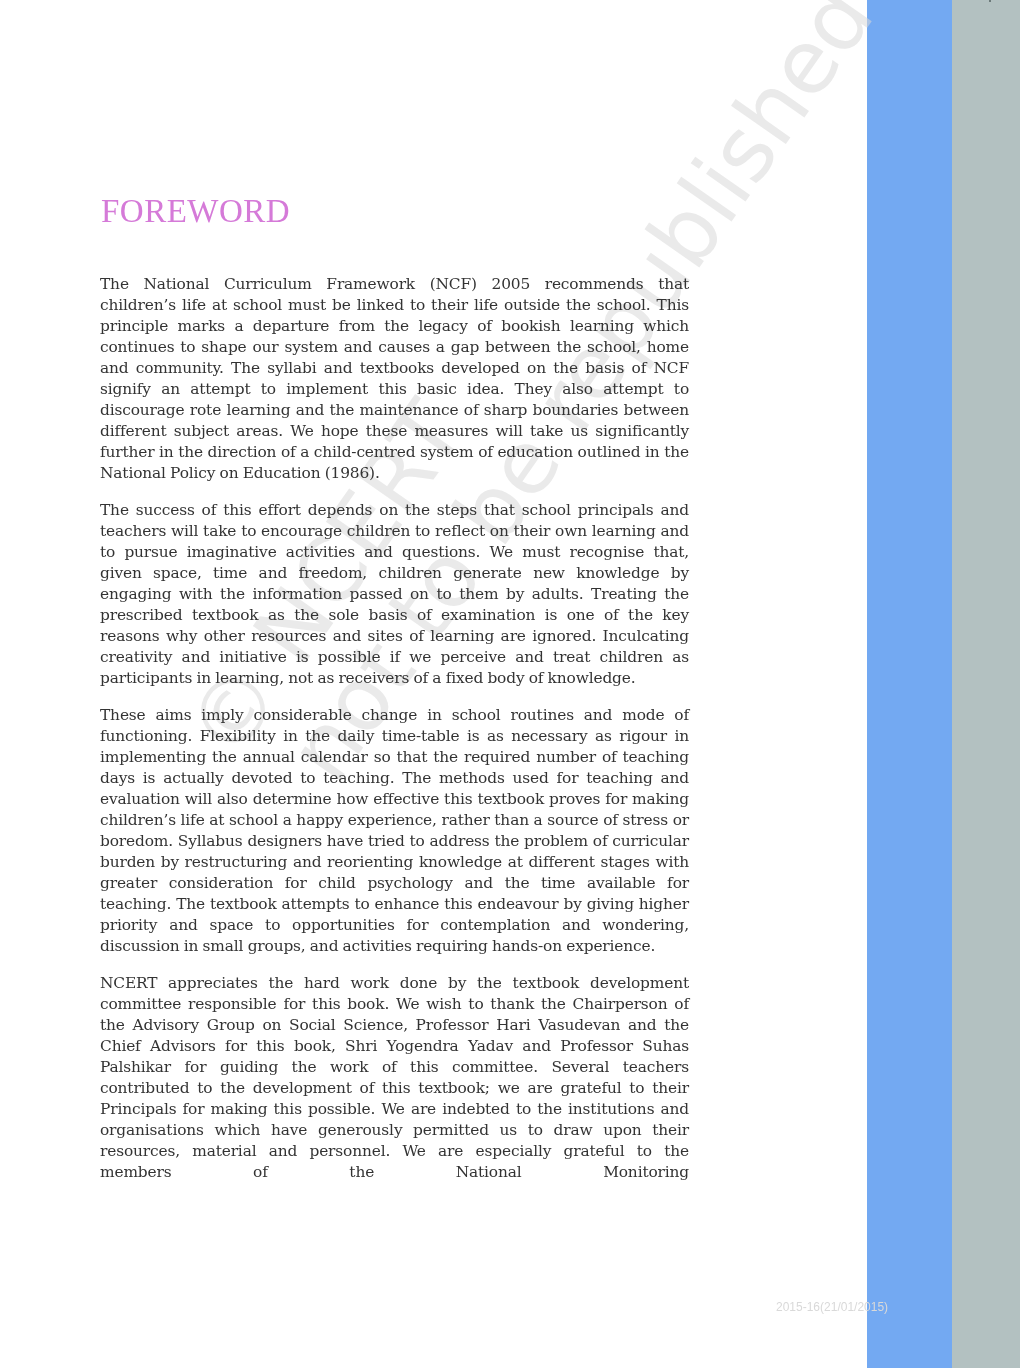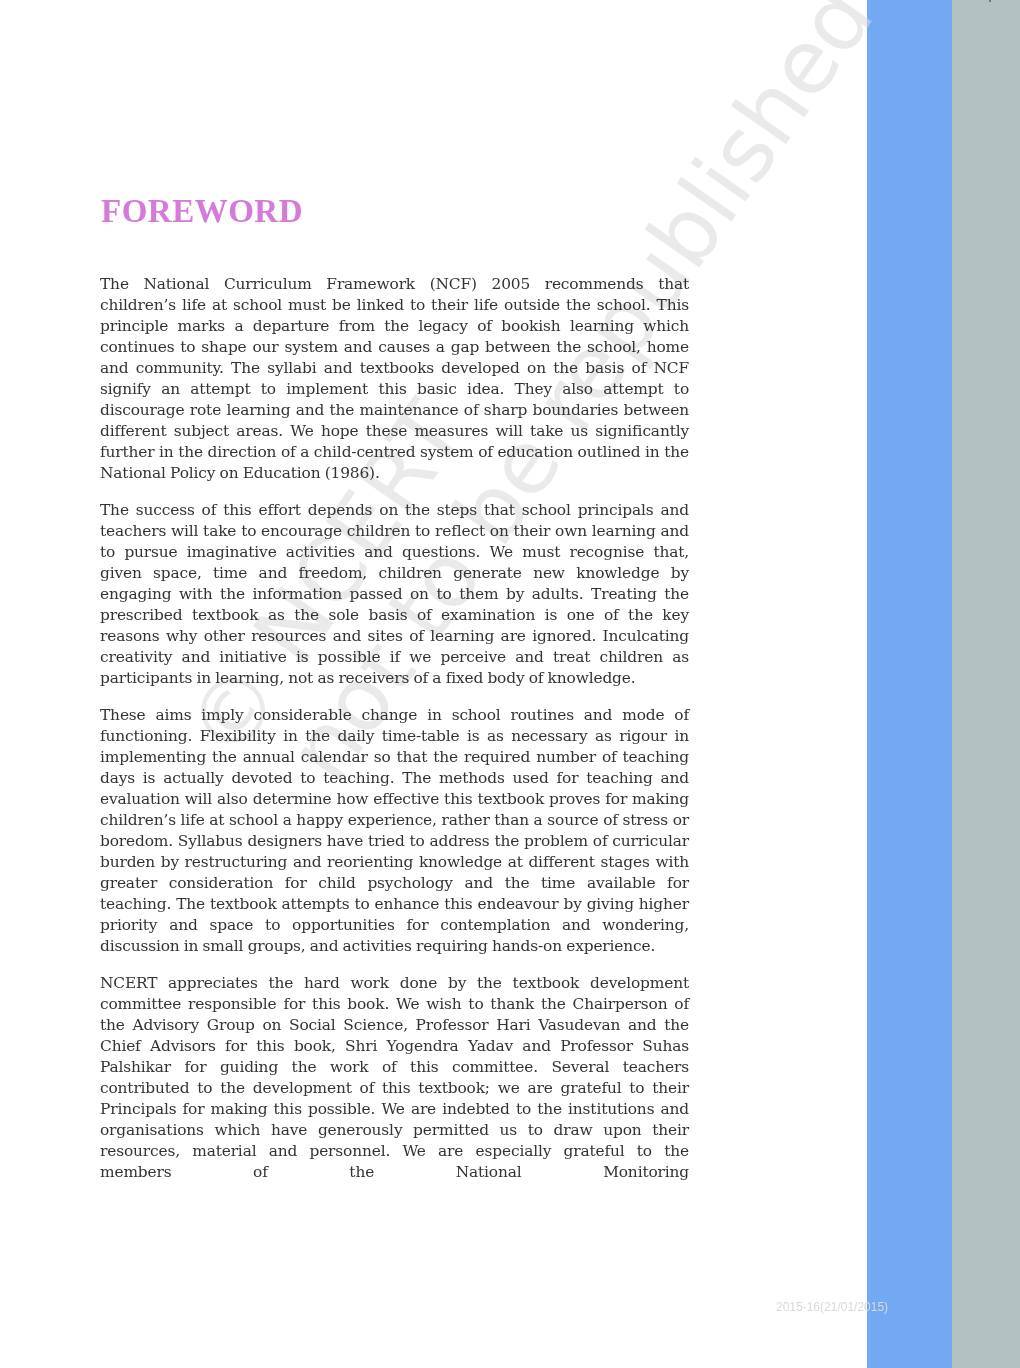--- a/index.html
+++ b/index.html
@@ -14,21 +14,21 @@
     }
     .band-gray {
       position: absolute; left: 952px; top: 0; width: 68px; height: 1368px;
       background: #b3c1c1;
     }
     .corner-tick {
       position: absolute; left: 989px; top: 0; width: 2px; height: 2px; background: #6c7a7a;
     }
     .title {
       position: absolute; left: 101px; top: 191px; margin: 0;
-      font-family: "Liberation Serif", serif; font-weight: bold;
+      font-family: "Liberation Serif", serif; font-weight: normal;
       font-size: 33px; letter-spacing: 0.5px; color: #d57ad8;
       line-height: 40px;
     }
     .body-text {
       position: absolute; left: 100px; top: 258px; width: 589px;
       color: #333333;
       font-family: "DejaVu Serif", serif;
       font-size: 15.4px; line-height: 21px;
       z-index: 2;
     }

